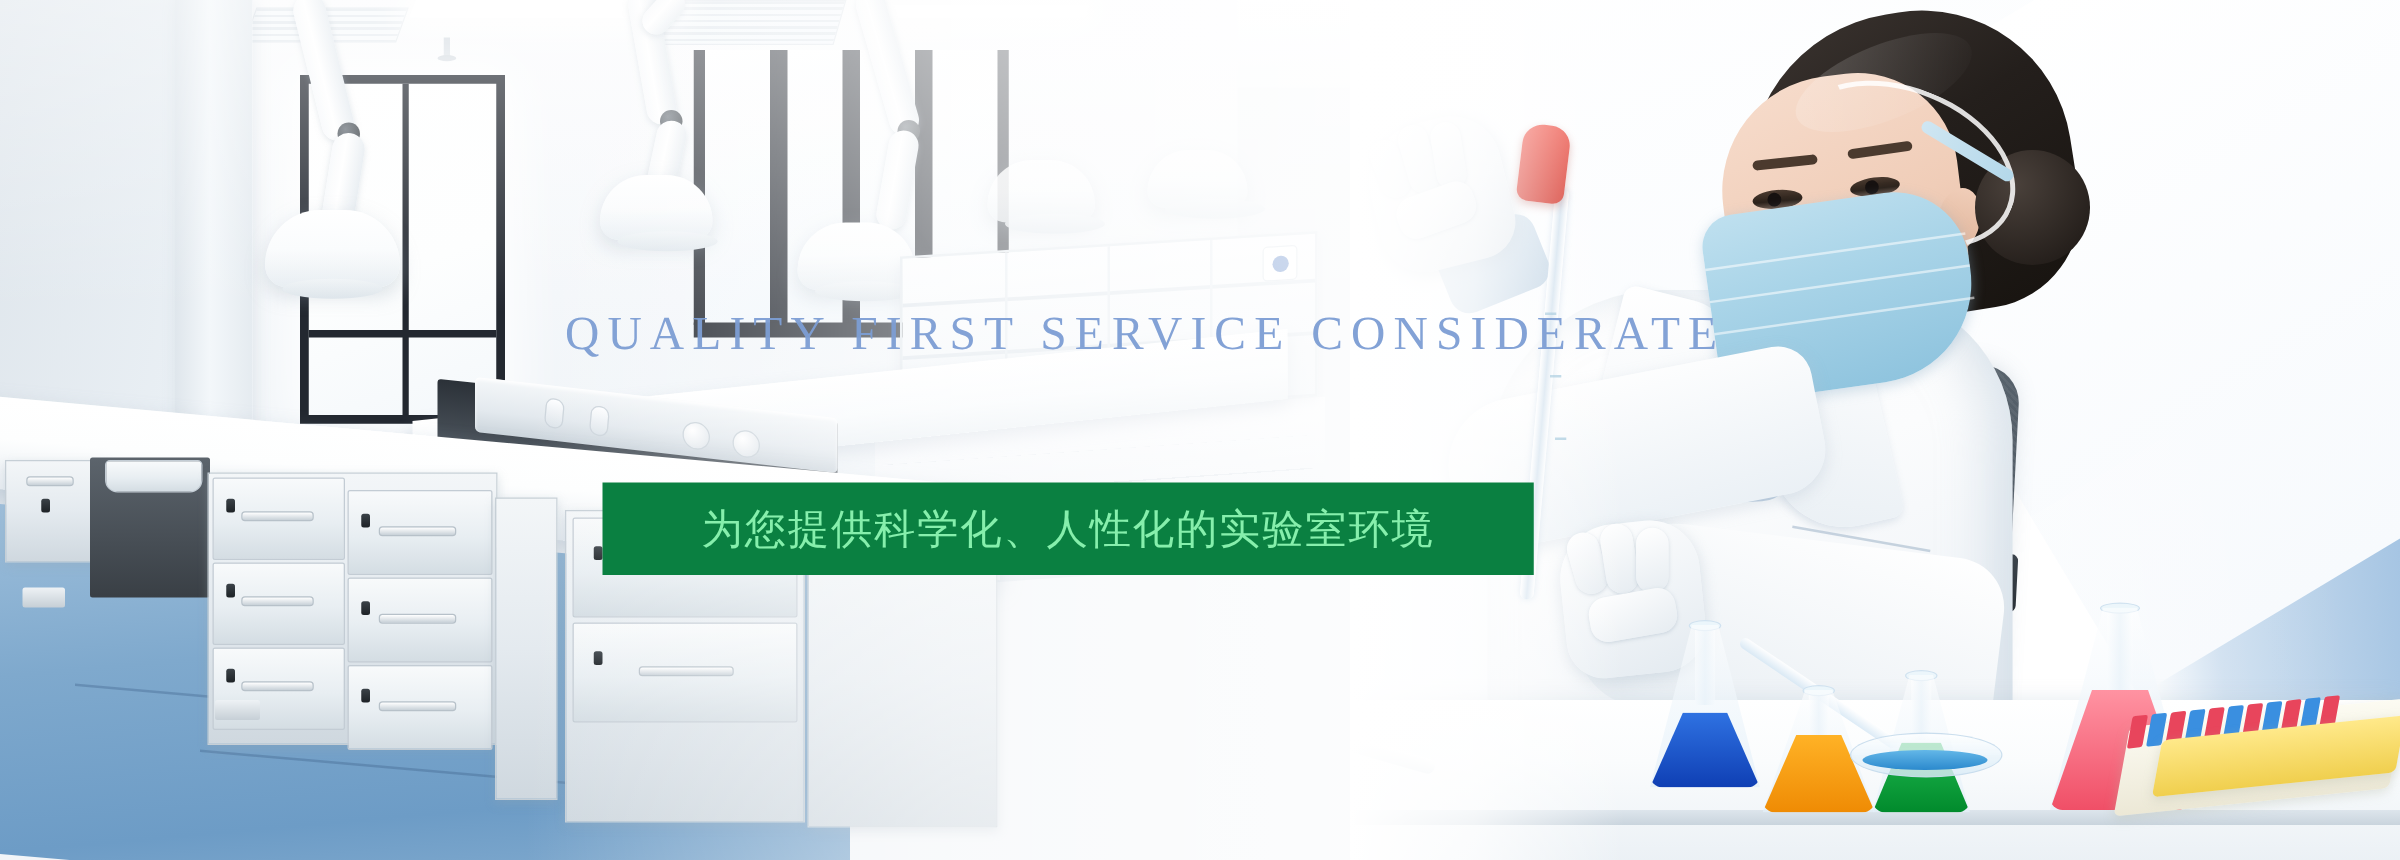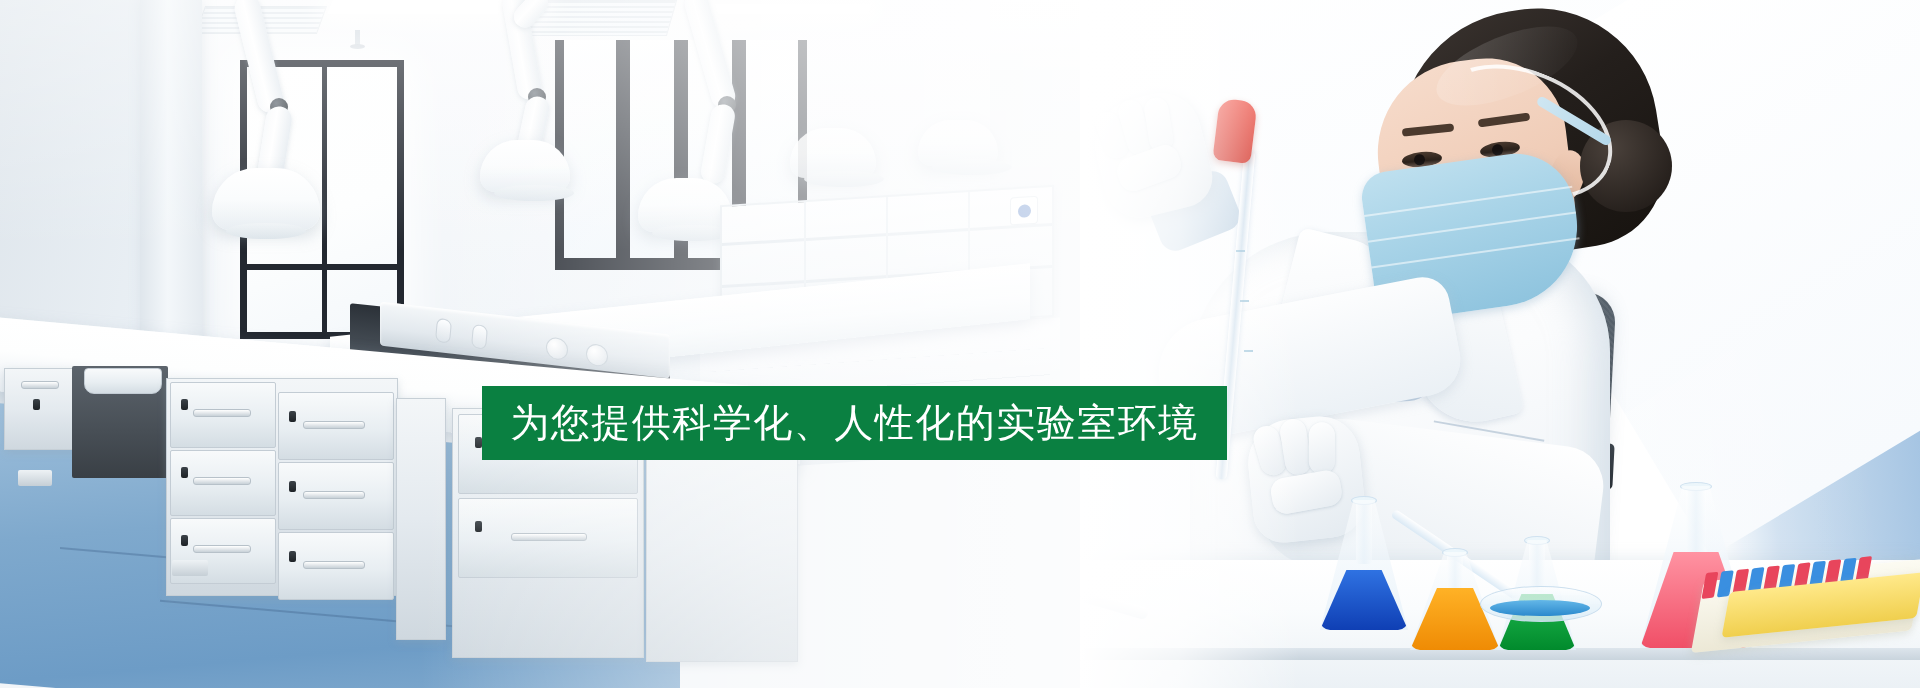--- a/index.html
+++ b/index.html
@@ -296,21 +296,21 @@
     font-weight:bold;font-size:62px;line-height:1.08;letter-spacing:2px;
     color:#1a5cc8;white-space:nowrap;
   }
   .headline .gap{display:inline-block;width:26px;}
   .subbar{
     position:absolute;left:482px;top:386px;width:745px;height:74px;
     background:#0a8041;display:flex;align-items:center;justify-content:center;
   }
   .subbar-text{
     font-family:"DejaVu Sans","Liberation Sans",sans-serif;
-    font-size:39px;letter-spacing:1.5px;color:#ffffff;white-space:nowrap;
+    font-size:33px;letter-spacing:1.5px;color:#86efac;white-space:nowrap;
   }
 </style>
 </head>
 <body>
 
 <div class="banner">
 
   <div class="photo">
 
     <div class="ceiling"></div>
@@ -554,20 +554,21 @@
         <div class="rt" style="background:#e8455c;"></div>
       </div>
       <div class="rack" style="left:648px;top:582px;width:190px;height:46px;background:linear-gradient(180deg,#ffe98a,#f0cf4e);"></div>
 
       <div class="tech-fade"></div>
     </div>
   </div>
 
   <div class="text-layer">
 
+    <div class="eng-line">QUALITY FIRST SERVICE CONSIDERATE</div>
 
 
     <div class="subbar">
       <span class="subbar-text">为您提供科学化、人性化的实验室环境</span>
     </div>
   </div>
 
 </div>
 
 </body></html>

